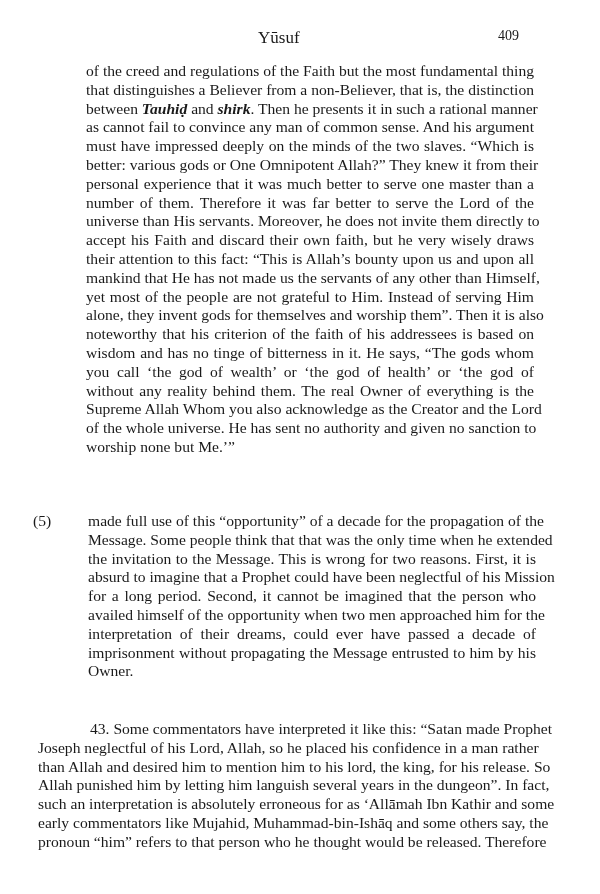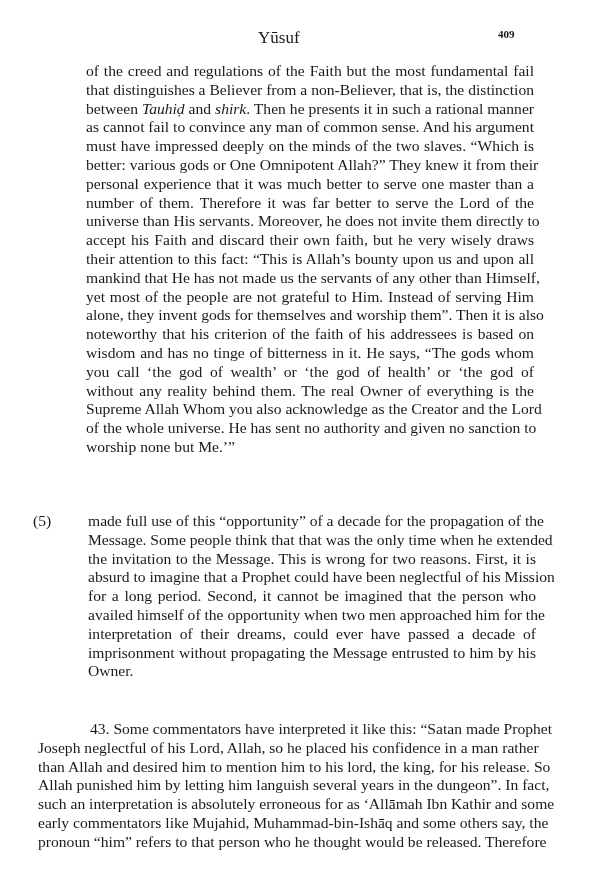--- a/index.html
+++ b/index.html
@@ -6,42 +6,42 @@
   body {
     width: 600px; height: 894px; background: #ffffff; overflow: hidden;
     font-family: "Liberation Serif", "DejaVu Serif", serif; color: #1a1a1a;
     position: relative;
   }
   .header { position: absolute; top: 28px; left: 0; width: 600px; height: 24px; }
   .running-title {
     position: absolute; left: 258px; top: 0; font-size: 17px;
   }
   .page-number {
-    position: absolute; left: 498px; top: 0; font-weight: bold; font-size: 11px;
+    position: absolute; left: 498px; top: 0; font-weight: normal; font-size: 14px;
   }
   .block { position: absolute; font-size: 15.6px; line-height: 18.8px; text-align: justify; }
   .line { display: block; white-space: nowrap; text-align-last: justify; text-align: justify; }
   .line.last { text-align-last: left; }
   .p1 { left: 86px; top: 62px; width: 448px; }
   .p5 { left: 88px; top: 512px; width: 448px; }
   .p5-num { position: absolute; left: 33px; top: 512px; font-size: 15.6px; line-height: 18.8px; }
   .p35 { left: 38px; top: 720px; width: 498px; }
   .indent { padding-left: 52px; }
-  i { font-style: italic; }
+  i { font-style: italic; font-weight: bold; }
 </style>
 </head>
 <body>
 
 <div class="header">
   <span class="running-title">Yūsuf</span>
   <span class="page-number">409</span>
 </div>
 
 <div class="block p1">
-  <span class="line">of the creed and regulations of the Faith but the most fundamental fail</span>
+  <span class="line">of the creed and regulations of the Faith but the most fundamental thing</span>
   <span class="line">that distinguishes a Believer from a non-Believer, that is, the distinction</span>
   <span class="line">between <i>Tauhiḍ</i> and <i>shirk</i>. Then he presents it in such a rational manner</span>
   <span class="line">as cannot fail to convince any man of common sense. And his argument</span>
   <span class="line">must have impressed deeply on the minds of the two slaves. “Which is</span>
   <span class="line">better: various gods or One Omnipotent Allah?” They knew it from their</span>
   <span class="line">personal experience that it was much better to serve one master than a</span>
   <span class="line">number of them. Therefore it was far better to serve the Lord of the</span>
   <span class="line">universe than His servants. Moreover, he does not invite them directly to</span>
   <span class="line">accept his Faith and discard their own faith, but he very wisely draws</span>
   <span class="line">their attention to this fact: “This is Allah’s bounty upon us and upon all</span>

